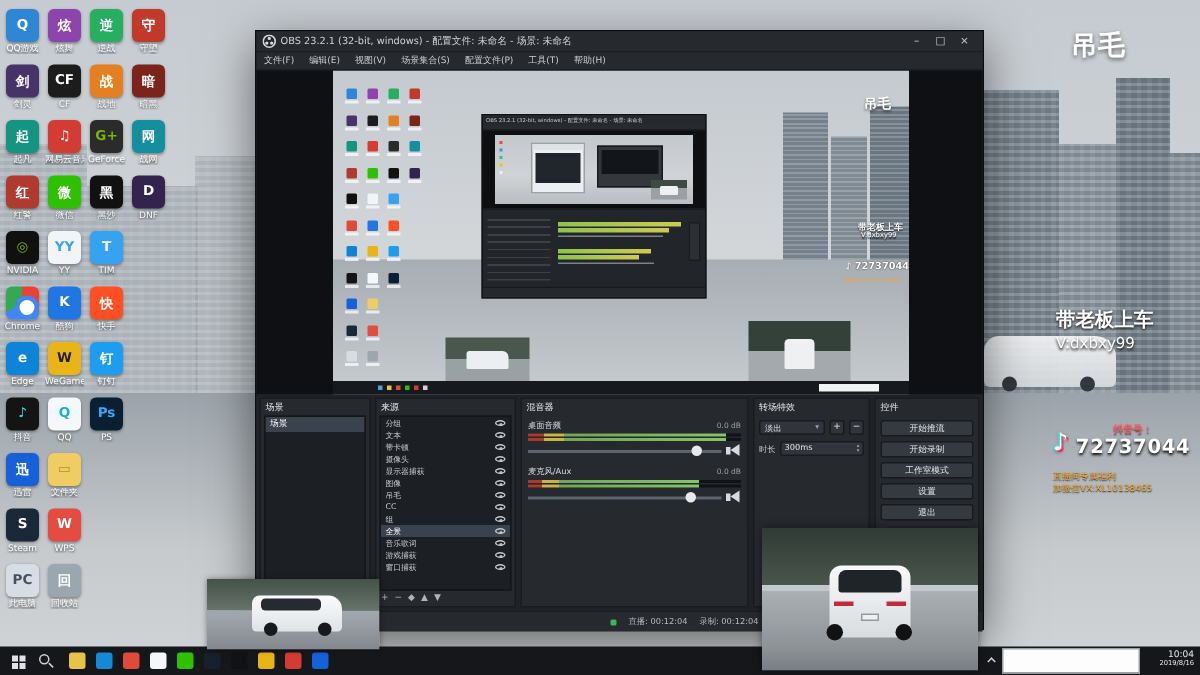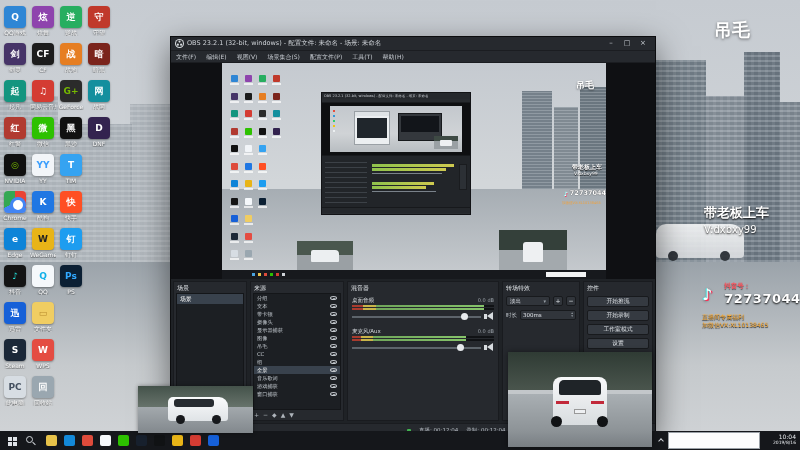--- a/index.html
+++ b/index.html
@@ -37,28 +37,28 @@
     white-space:nowrap;overflow:hidden;}
 
   
   .ov-channel{position:absolute;left:714px;top:18px;font-size:18px;font-weight:bold;color:#fff;z-index:5;
     text-shadow:0 1px 3px rgba(0,0,0,.55);}
   .ov-promo{position:absolute;left:704px;top:204px;z-index:5;color:#fff;}
   .ov-promo-title{font-size:13px;font-weight:bold;text-shadow:0 1px 2px #000;}
   .ov-promo-wechat{font-size:10px;margin-top:2px;text-shadow:0 1px 2px #000;}
   .ov-douyin{position:absolute;left:702px;top:282px;z-index:5;display:flex;align-items:center;}
   .dy-note{font-size:16px;color:#fff;text-shadow:-1px 0 #2ff0ea,1.5px 1px #ff2d55,0 1px 3px rgba(0,0,0,.5);}
-  .dy-col{margin-left:12px;}
+  .dy-col{margin-left:5px;text-align:center;}
   .dy-label{font-size:6.5px;color:#ff5a63;font-weight:bold;text-shadow:0 1px 1px rgba(0,0,0,.6);}
   .dy-id{font-size:13px;font-weight:bold;color:#fff;letter-spacing:.5px;text-shadow:0 1px 2px #000;}
   .ov-notice1{position:absolute;left:702px;top:313px;font-size:6px;color:#ffb03a;z-index:5;text-shadow:0 1px 1px #000;}
   .ov-notice2{position:abs;position:absolute;left:702px;top:321px;font-size:6px;color:#ffb03a;z-index:5;text-shadow:0 1px 1px #000;}
 
   
-  .obs{position:absolute;left:170px;top:36px;width:486px;height:400px;background:#2a2d32;
+  .obs{position:absolute;left:170px;top:20px;width:486px;height:400px;background:#2a2d32;
     border:1px solid #0c0d0f;z-index:10;box-shadow:0 10px 30px rgba(0,0,0,.5);}
   .tbar{position:absolute;left:0;right:0;top:0;height:14px;background:#26292e;border-bottom:1px solid #1b1d21;
     display:flex;align-items:center;padding:0 4px;}
   .obslogo{width:9px;height:9px;margin-right:3px;flex:0 0 auto;}
   .ttext{flex:1;font-size:6.5px;color:#cfd3d8;white-space:nowrap;overflow:hidden;text-overflow:ellipsis;}
   .wbtns{display:flex;}
   .wbtns span{width:16px;text-align:center;font-size:7px;line-height:13px;color:#c9ced4;}
   .mbar{position:absolute;left:0;right:0;top:14px;height:12px;background:#26292e;border-bottom:1px solid #1b1d21;display:flex;}
   .mi{padding:0 5px;font-size:6px;line-height:12px;color:#c9ced4;}
   .pv{position:absolute;left:0;right:0;top:26px;height:216px;background:#0f1013;overflow:hidden;}

